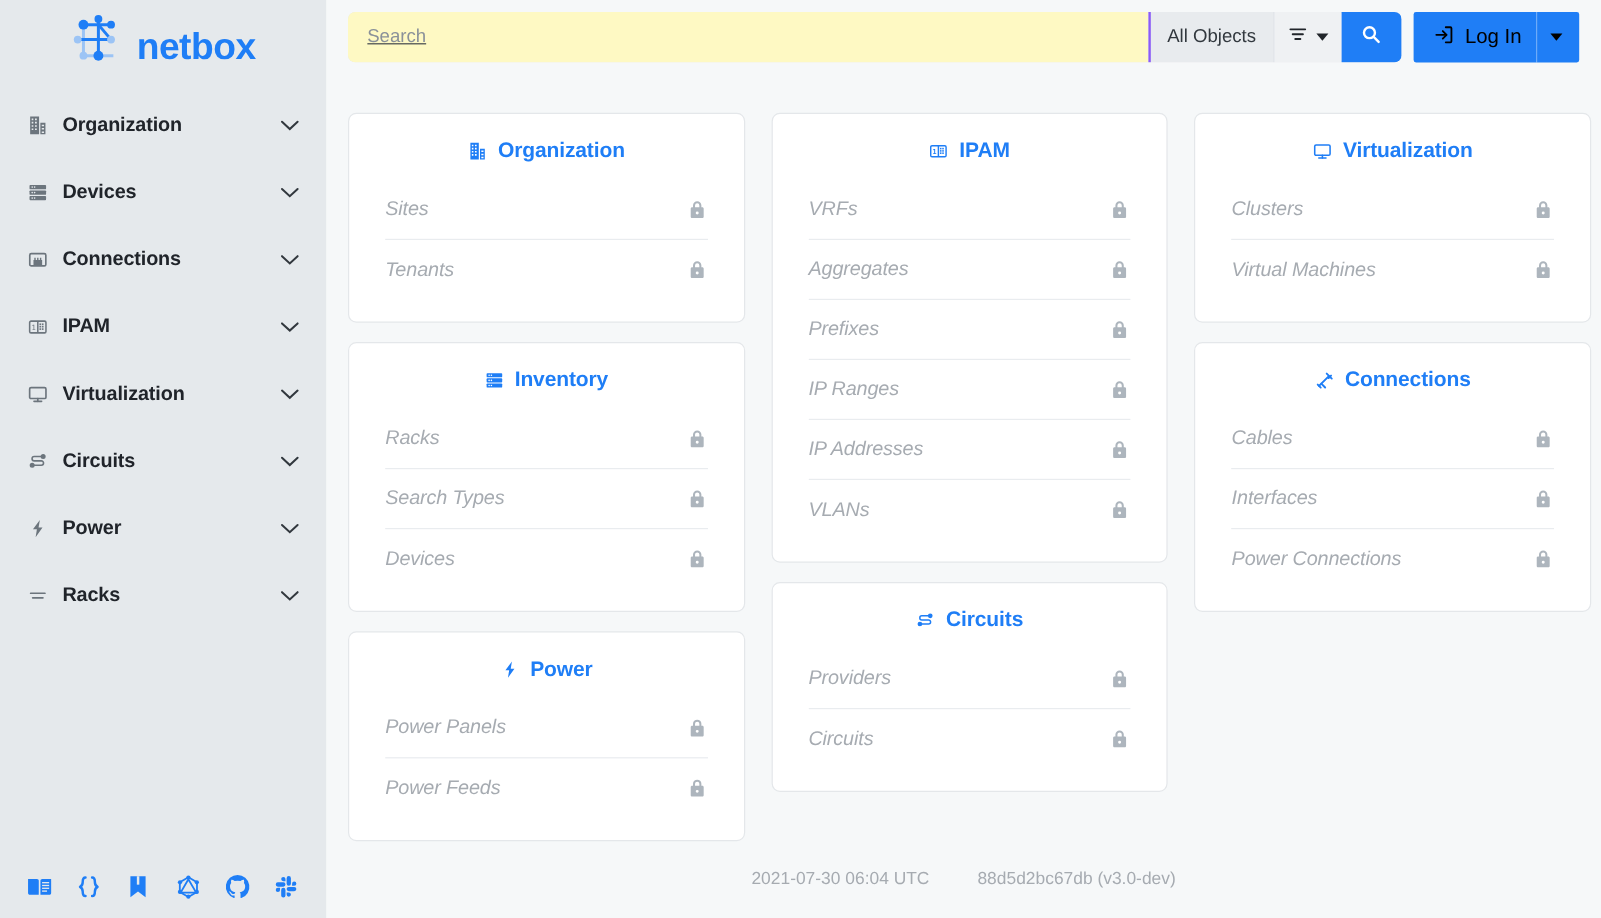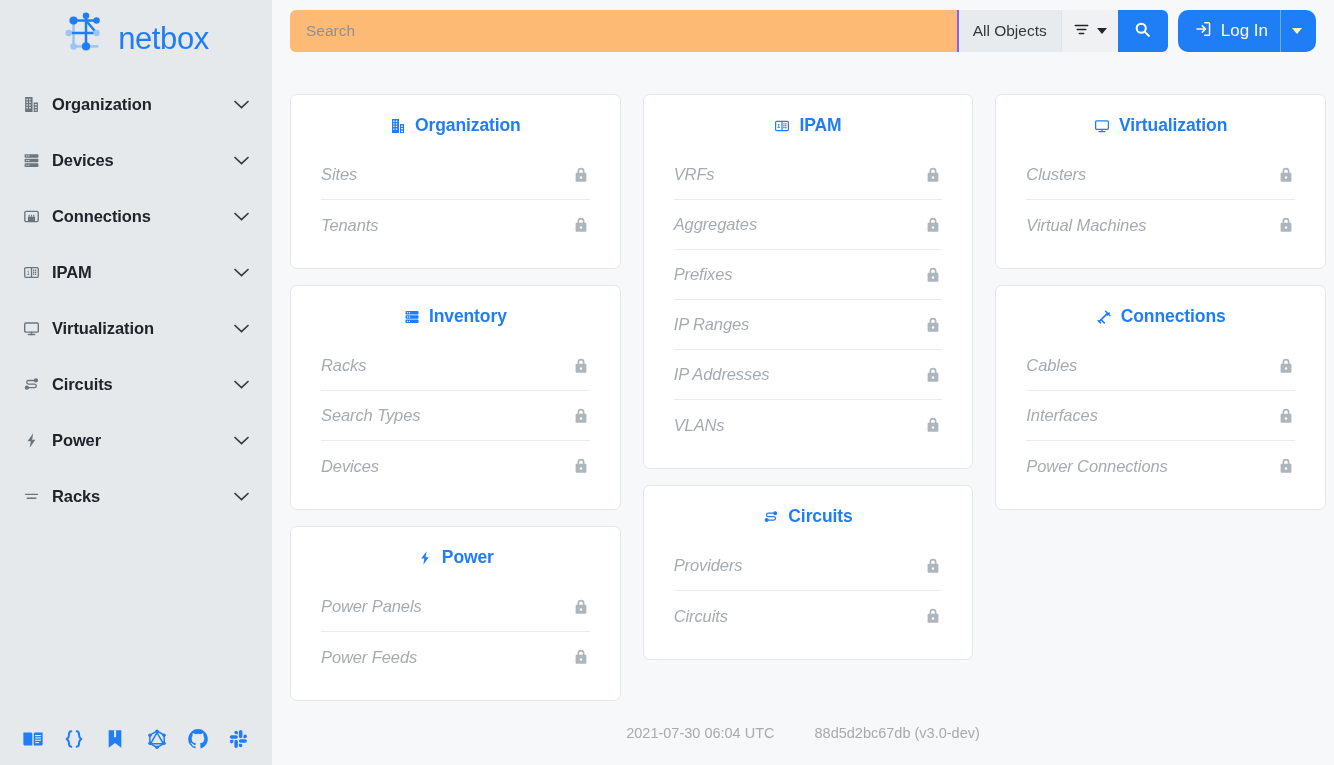--- a/index.html
+++ b/index.html
@@ -20,21 +20,21 @@
     position: relative;
   }
   .brand {
     height: 62px;
     display: flex; align-items: center; justify-content: center;
     gap: 9px;
     padding-top: 4px;
   }
   .brand-logo { width: 46px; height: 46px; display: block; }
   .brand-word {
-    font-size: 31px; font-weight: 400; color: #1f7ef6;
+    font-size: 31px; font-weight: 700; color: #1f7ef6;
     letter-spacing: -0.4px; line-height: 1;
     margin-top: 11px;
   }
   .nav { margin-top: 14px; }
   .nav-item {
     height: 56px;
     display: flex; align-items: center;
     padding: 0 22px 0 20px;
     cursor: pointer;
     color: #21252a;
@@ -77,24 +77,25 @@
     gap: 10px;
   }
   .search-group {
     flex: 1; display: flex; height: 42px;
     border-radius: 6px; overflow: hidden;
     box-shadow: 0 0 0 1px #dfe3e8 inset;
     background: #fff;
   }
   .search-input {
     flex: 1; border: 0; outline: none;
-    background: #fdba74;
+    background: #fef9c3;
     font-size: 15.5px; color: #41464b;
     padding: 0 16px;
     font-family: "Liberation Sans", sans-serif;
+    text-decoration: underline;
   }
   .search-input::placeholder { color: #8a9199; }
   .obj-scope {
     display: flex; align-items: center; padding: 0 14px;
     background: #e8ebee; color: #32383e;
     font-size: 15.5px; white-space: nowrap;
     border-left: 2px solid #8b5cf6;
     cursor: pointer;
   }
   .filter-btn {
@@ -107,22 +108,22 @@
     border-left: 5px solid transparent;
     border-right: 5px solid transparent;
     border-top: 6px solid currentColor;
   }
   .search-btn {
     width: 50px; display: flex; align-items: center; justify-content: center;
     background: #1f7ef6; color: #fff; cursor: pointer;
   }
   .login-btn {
     height: 42px; display: flex; align-items: center; gap: 9px;
-    background: #1f7ef6; color: #fef9c3;
-    border-radius: 10px; padding: 0 14px 0 16px;
+    background: #1f7ef6; color: #000000;
+    border-radius: 2px; padding: 0 14px 0 16px;
     font-size: 17px; cursor: pointer; white-space: nowrap;
   }
   .login-split {
     padding-left: 11px; margin-left: 3px;
     border-left: 1px solid rgba(255,255,255,.35);
     height: 42px; display: flex; align-items: center;
   }
 
   
   .board {

